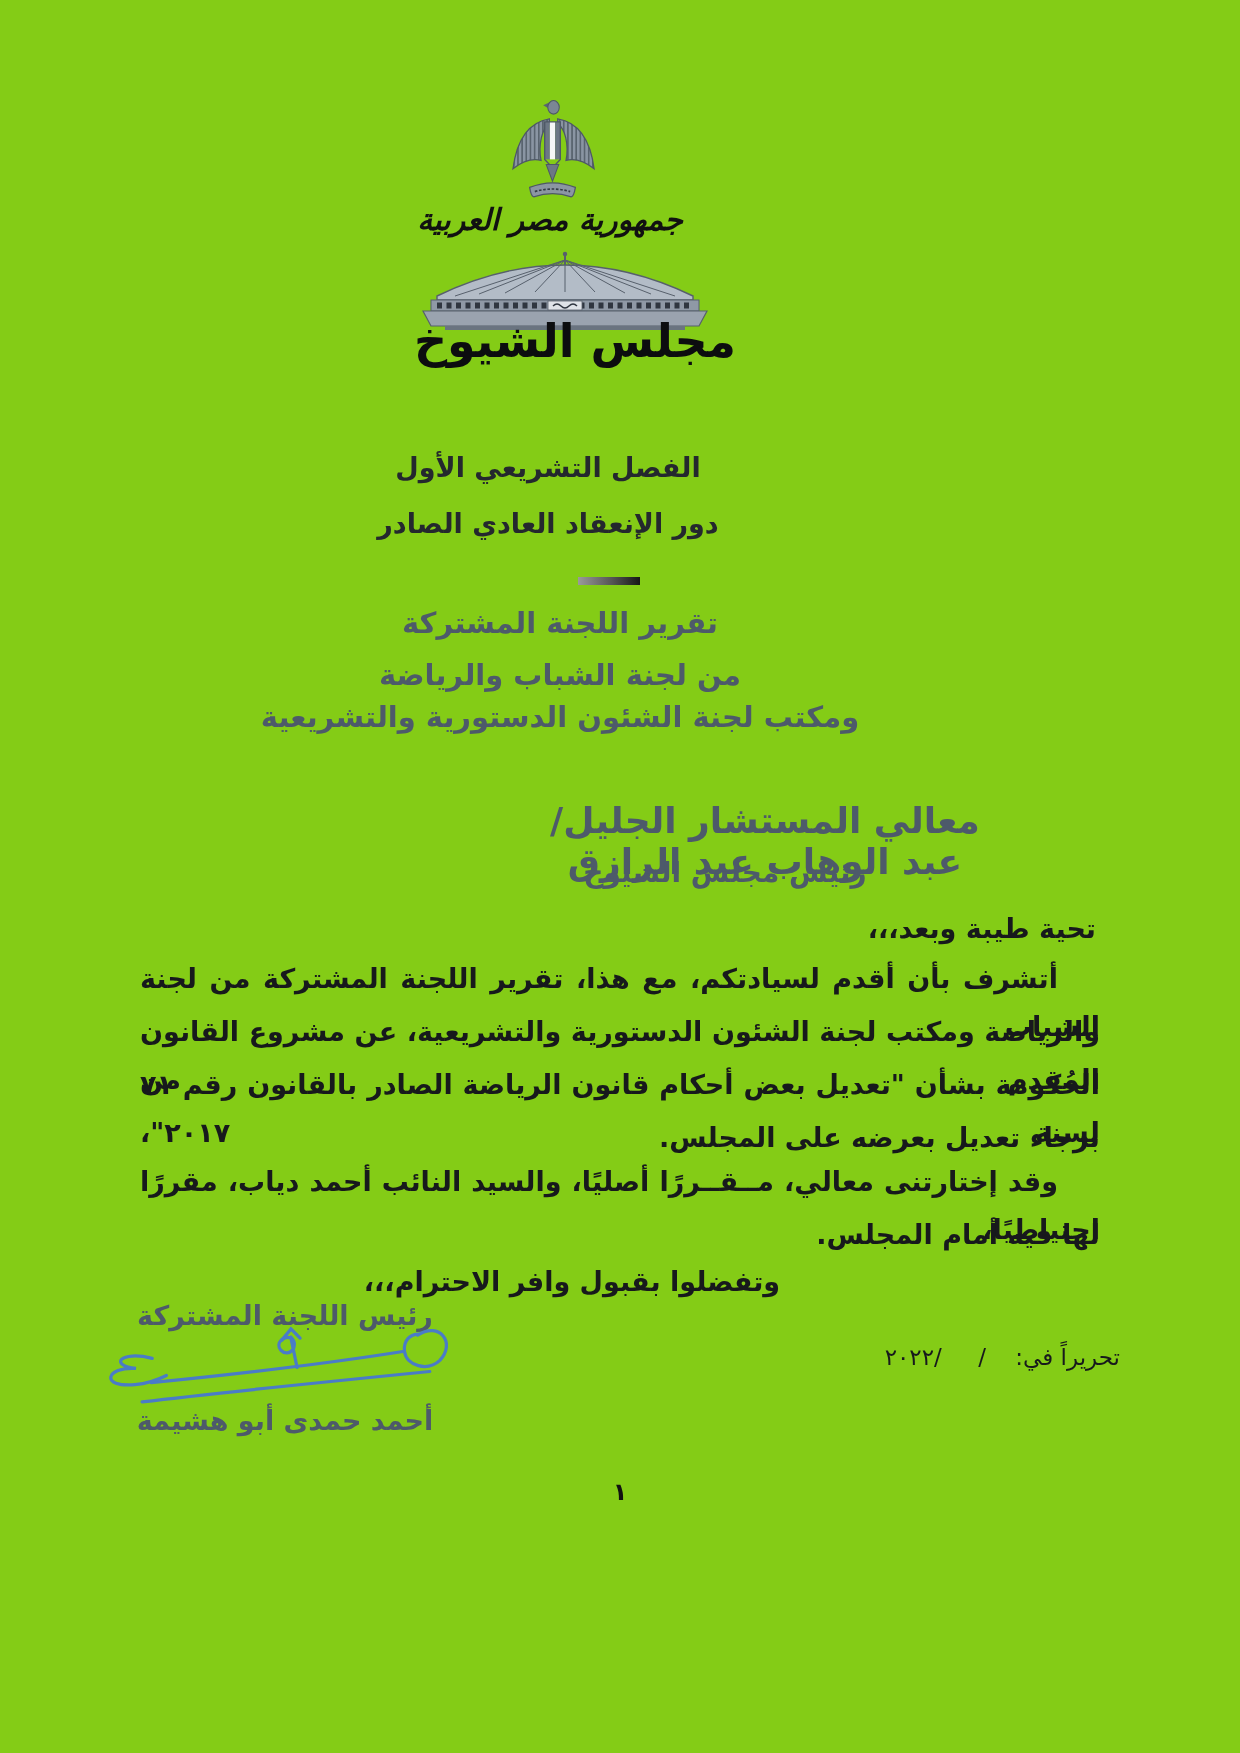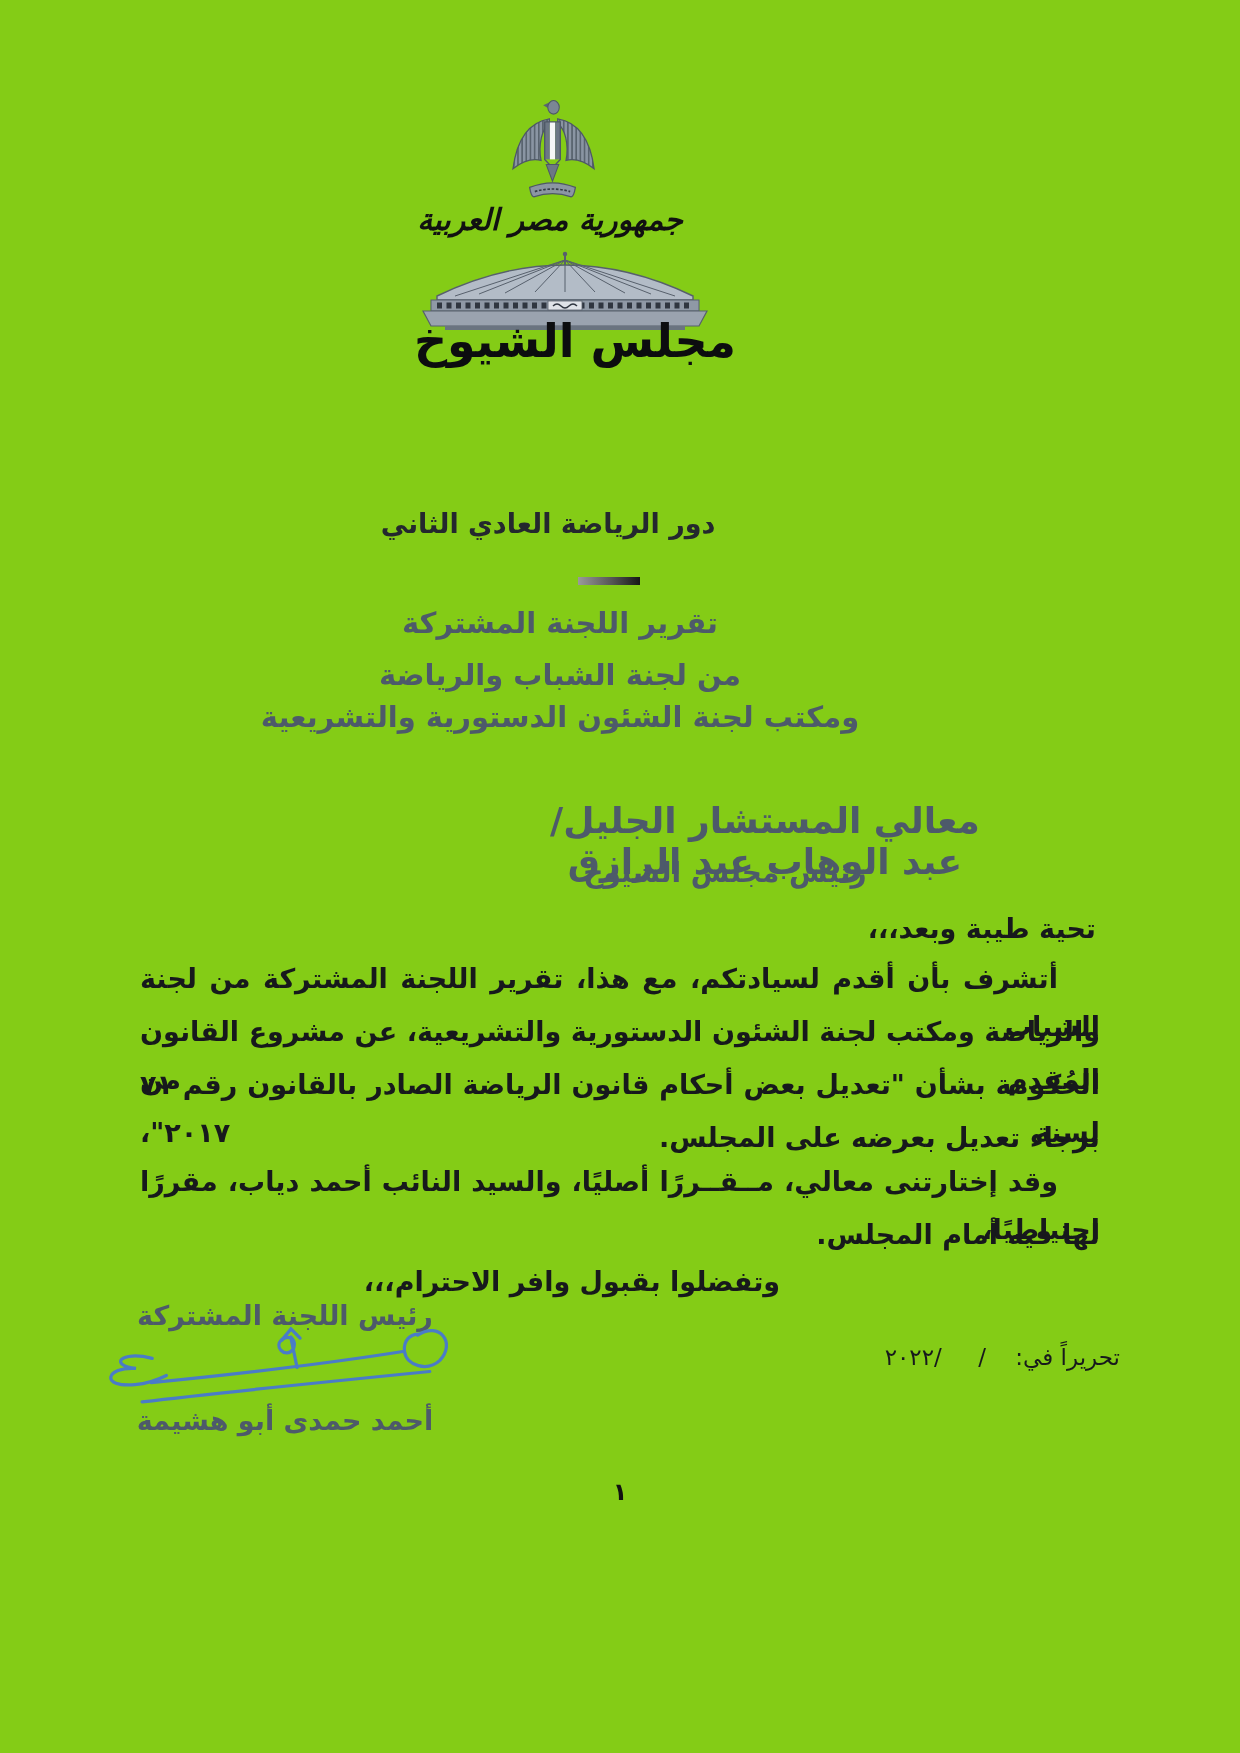--- a/index.html
+++ b/index.html
@@ -88,21 +88,22 @@
       <line x1="22" y1="55.5" x2="278" y2="55.5" stroke="#2f3640" stroke-width="6" stroke-dasharray="5 4.5"></line>
       <rect x="133" y="51" width="34" height="9" fill="#dfe3e8" stroke="#57606c" stroke-width="0.8"></rect>
       <path d="M138 56 q4 -4 8 0 q4 4 8 0 q4 -4 8 0" fill="none" stroke="#2f3640" stroke-width="1.4"></path>
       <path d="M8 61 L292 61 L284 76 L16 76 Z" fill="#9aa3af" stroke="#57606c" stroke-width="1.2"></path>
       <rect x="30" y="76" width="240" height="4" fill="#6a7480"></rect>
     </svg>
   </div>
 
   <div class="abs center council-name" style="left:275px;top:312px;width:600px;line-height:58px;">مجلس الشيوخ</div>
 
-  <div class="abs center term-line" style="left:248px;top:508px;width:600px;">دور الرياضة العادي الثاني</div>
+  <div class="abs center term-line" style="left:248px;top:452px;width:600px;">الفصل التشريعي الأول</div>
+  <div class="abs center term-line" style="left:248px;top:508px;width:600px;">دور الإنعقاد العادي الصادر</div>
 
   <div class="abs dash" style="left:578px;top:577px;"></div>
 
   <div class="abs center slate report-line" style="left:260px;top:606px;width:600px;">تقرير اللجنة المشتركة</div>
   <div class="abs center slate report-line" style="left:260px;top:658px;width:600px;">من لجنة الشباب والرياضة</div>
   <div class="abs center slate report-line" style="left:260px;top:700px;width:600px;">ومكتب لجنة الشئون الدستورية والتشريعية</div>
 
   <div class="abs center slate addr-name" style="left:540px;top:800px;width:450px;">معالي المستشار الجليل/عبد الوهاب عبد الرازق</div>
   <div class="abs center slate addr-title" style="left:500px;top:856px;width:450px;">رئيس مجلس الشيوخ</div>
 

